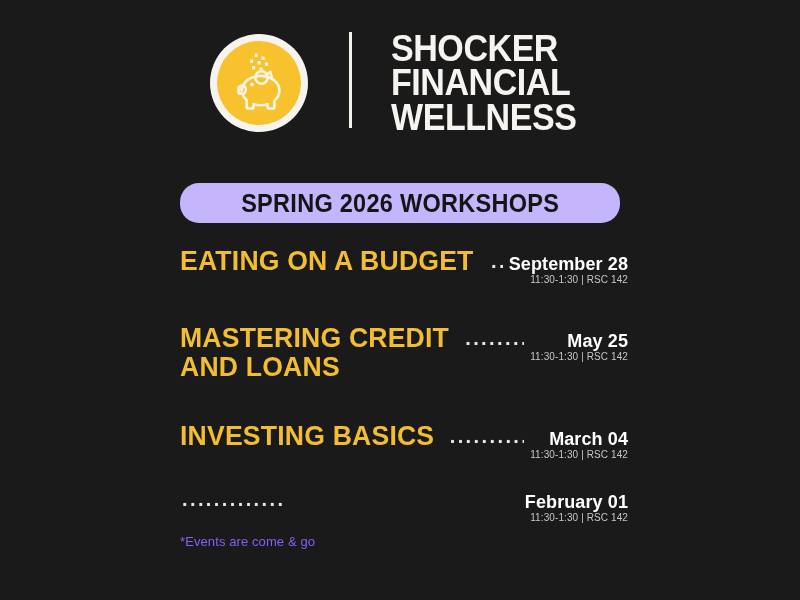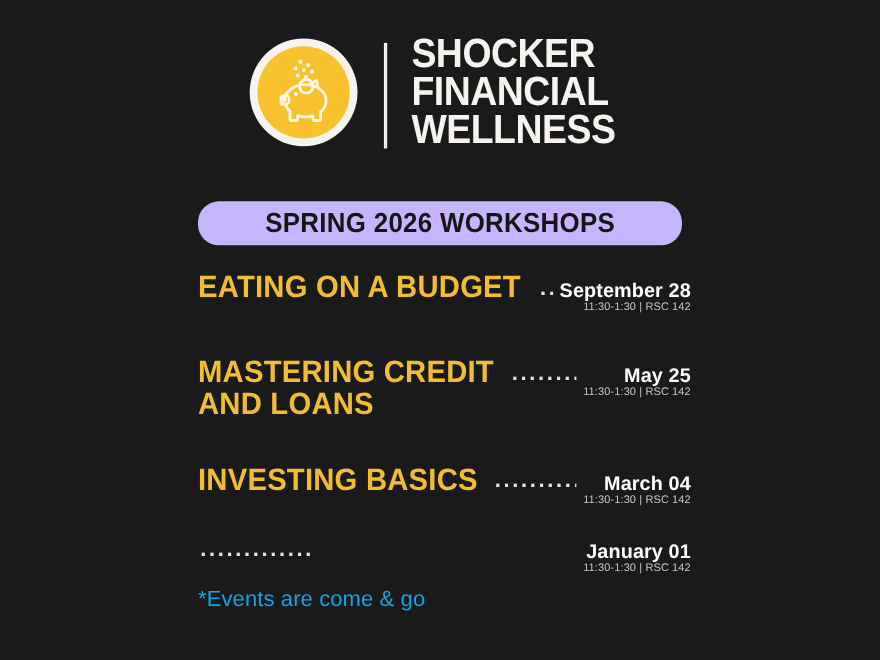--- a/index.html
+++ b/index.html
@@ -27,22 +27,22 @@
     position:absolute;
     left:0; top:32px;
     width:800px;
     display:flex;
     justify-content:center;
     align-items:center;
   }
 
   .logo-lockup {
     display:flex;
-    align-items:flex-end;
-    gap:0px;
+    align-items:flex-start;
+    gap:17px;
   }
 
   .logo-mark {
     width:102px; height:102px;
     flex:0 0 auto;
     position:relative;
   }
 
   .logo-divider {
     width:3px;
@@ -179,23 +179,23 @@
   .event-3 { position:absolute; left:0; top:175px; width:448px; }
   .event-4 { position:absolute; left:0; top:245px; width:448px; }
 
   
   .event-2 .event-title-block { line-height:1.02; }
 
   .footnote {
     position:absolute;
     left:180px; top:534px;
     font-family:"Liberation Sans", sans-serif;
-    font-size:20px;
+    font-size:13px;
     font-weight:normal;
-    color:#0ea5e9;
+    color:#8b5cf6;
     letter-spacing:0.1px;
     white-space:nowrap;
   }
 </style>
 </head>
 <body>
 
 <div class="poster">
 
   <div class="header">
@@ -290,21 +290,21 @@
           <span class="event-date">March 04</span>
           <span class="event-time">11:30-1:30 | RSC 142</span>
         </div>
       </div>
     </div>
 
     <div class="event event-4">
       <div class="event-row">
         <span class="leader">.............</span>
         <div class="event-meta">
-          <span class="event-date">January 01</span>
+          <span class="event-date">February 01</span>
           <span class="event-time">11:30-1:30 | RSC 142</span>
         </div>
       </div>
     </div>
 
   </div>
 
   <div class="footnote">*Events are come &amp; go</div>
 
 </div>

